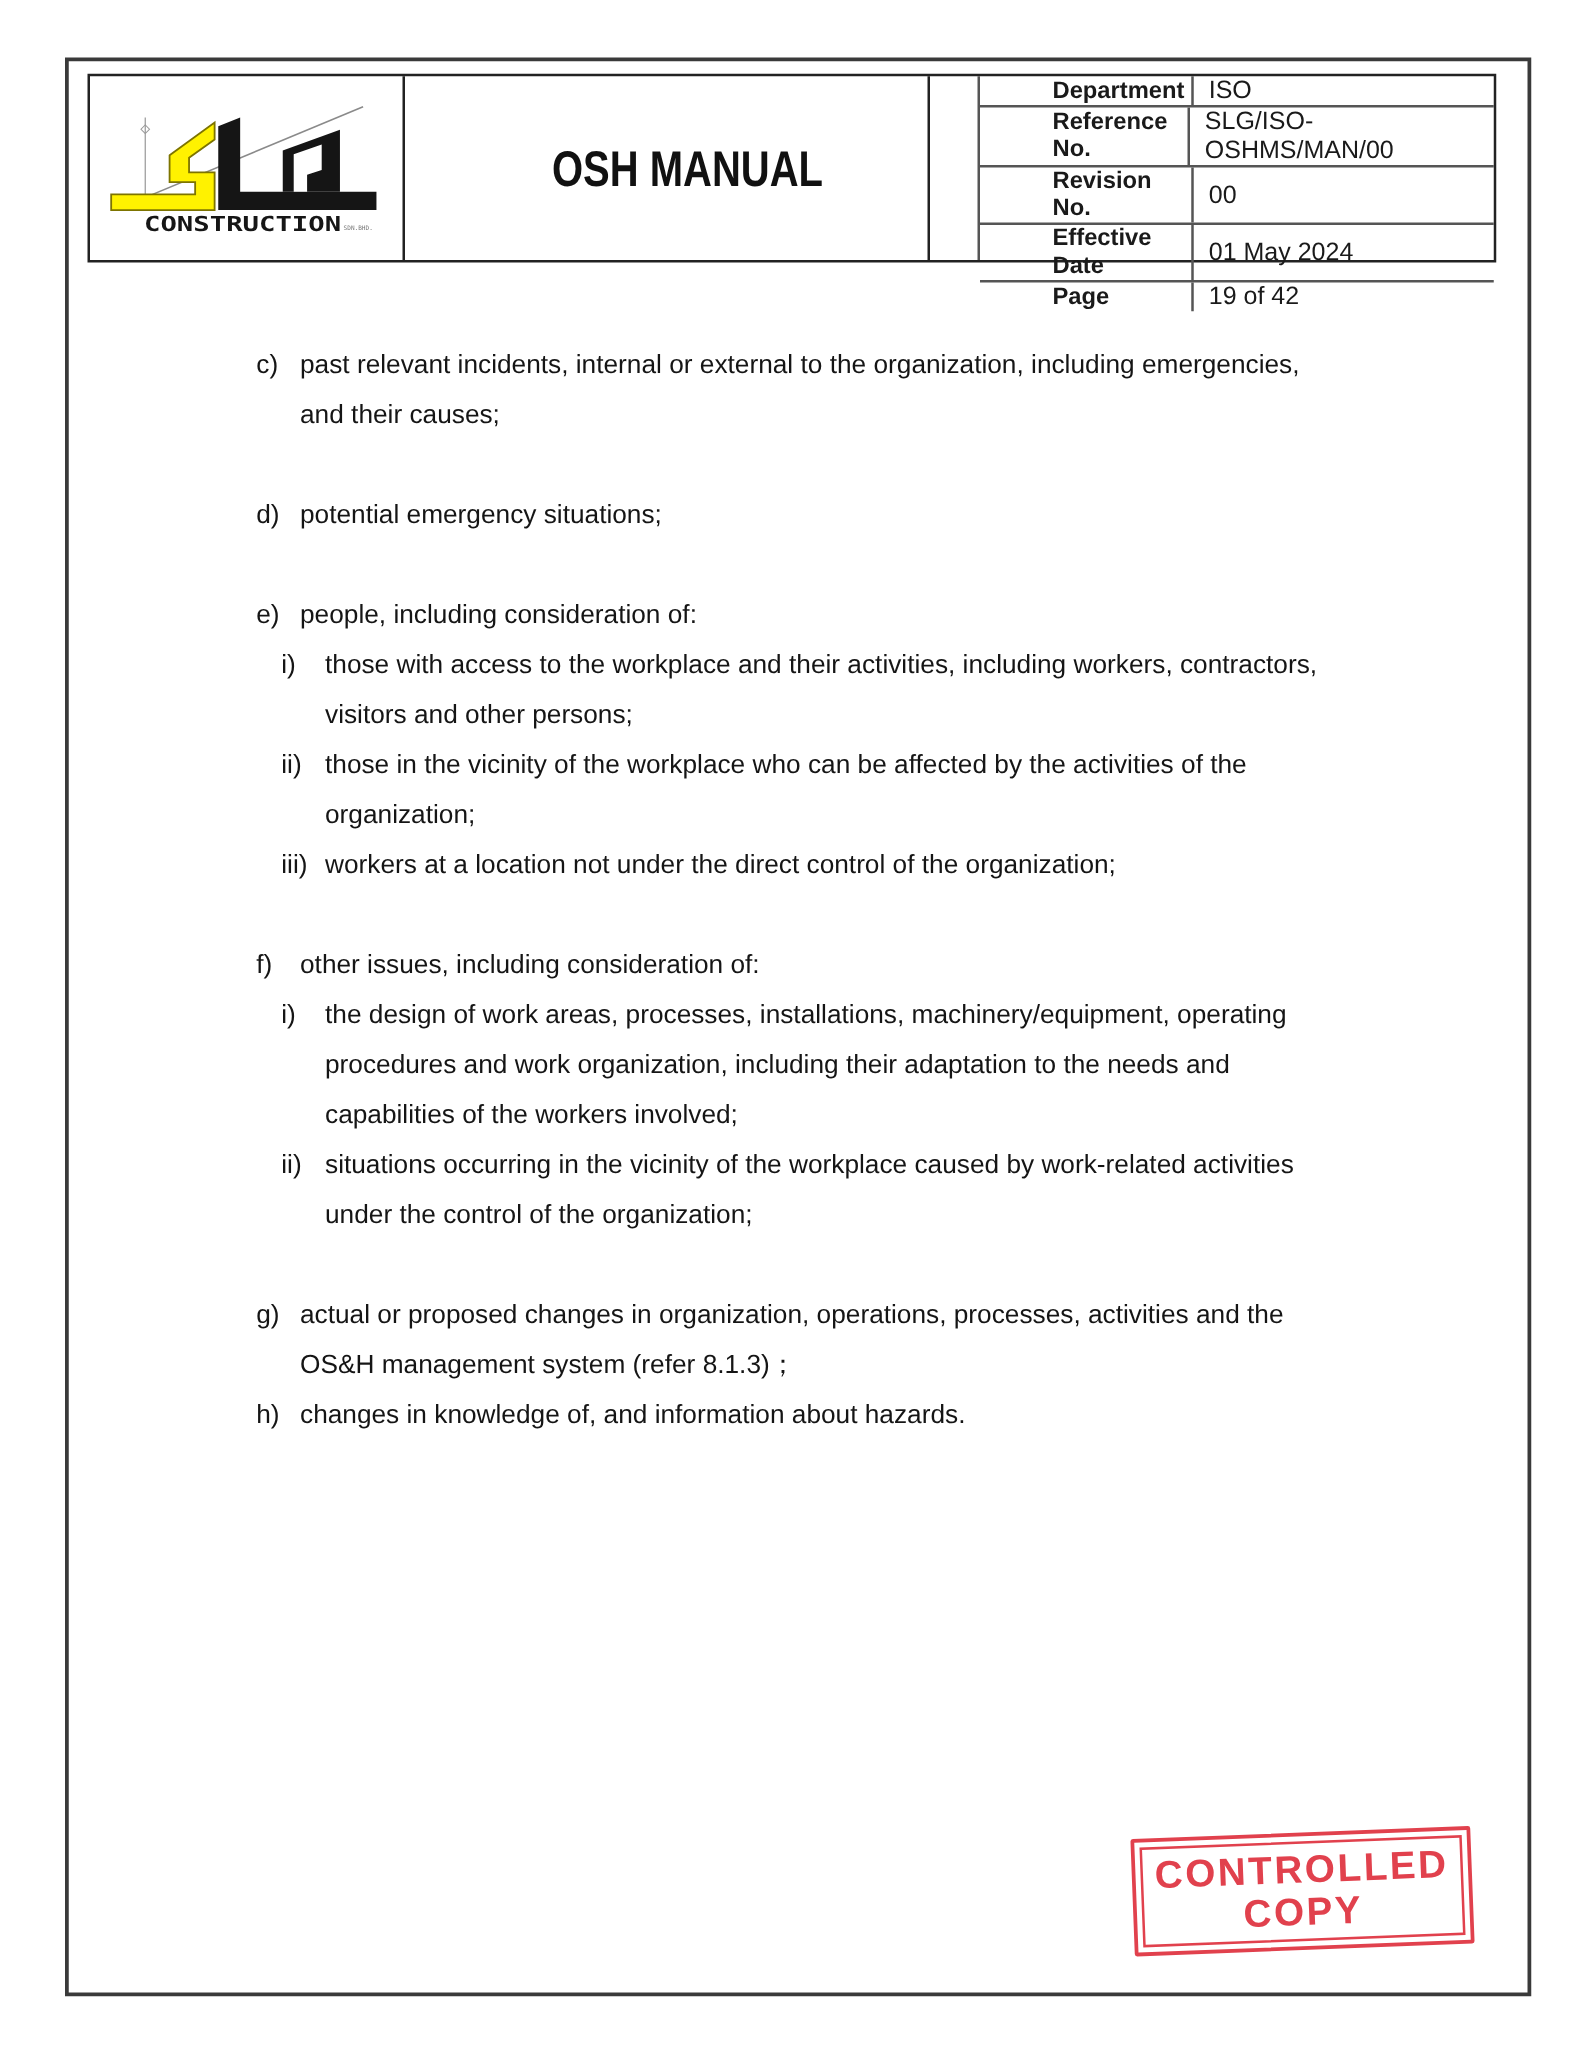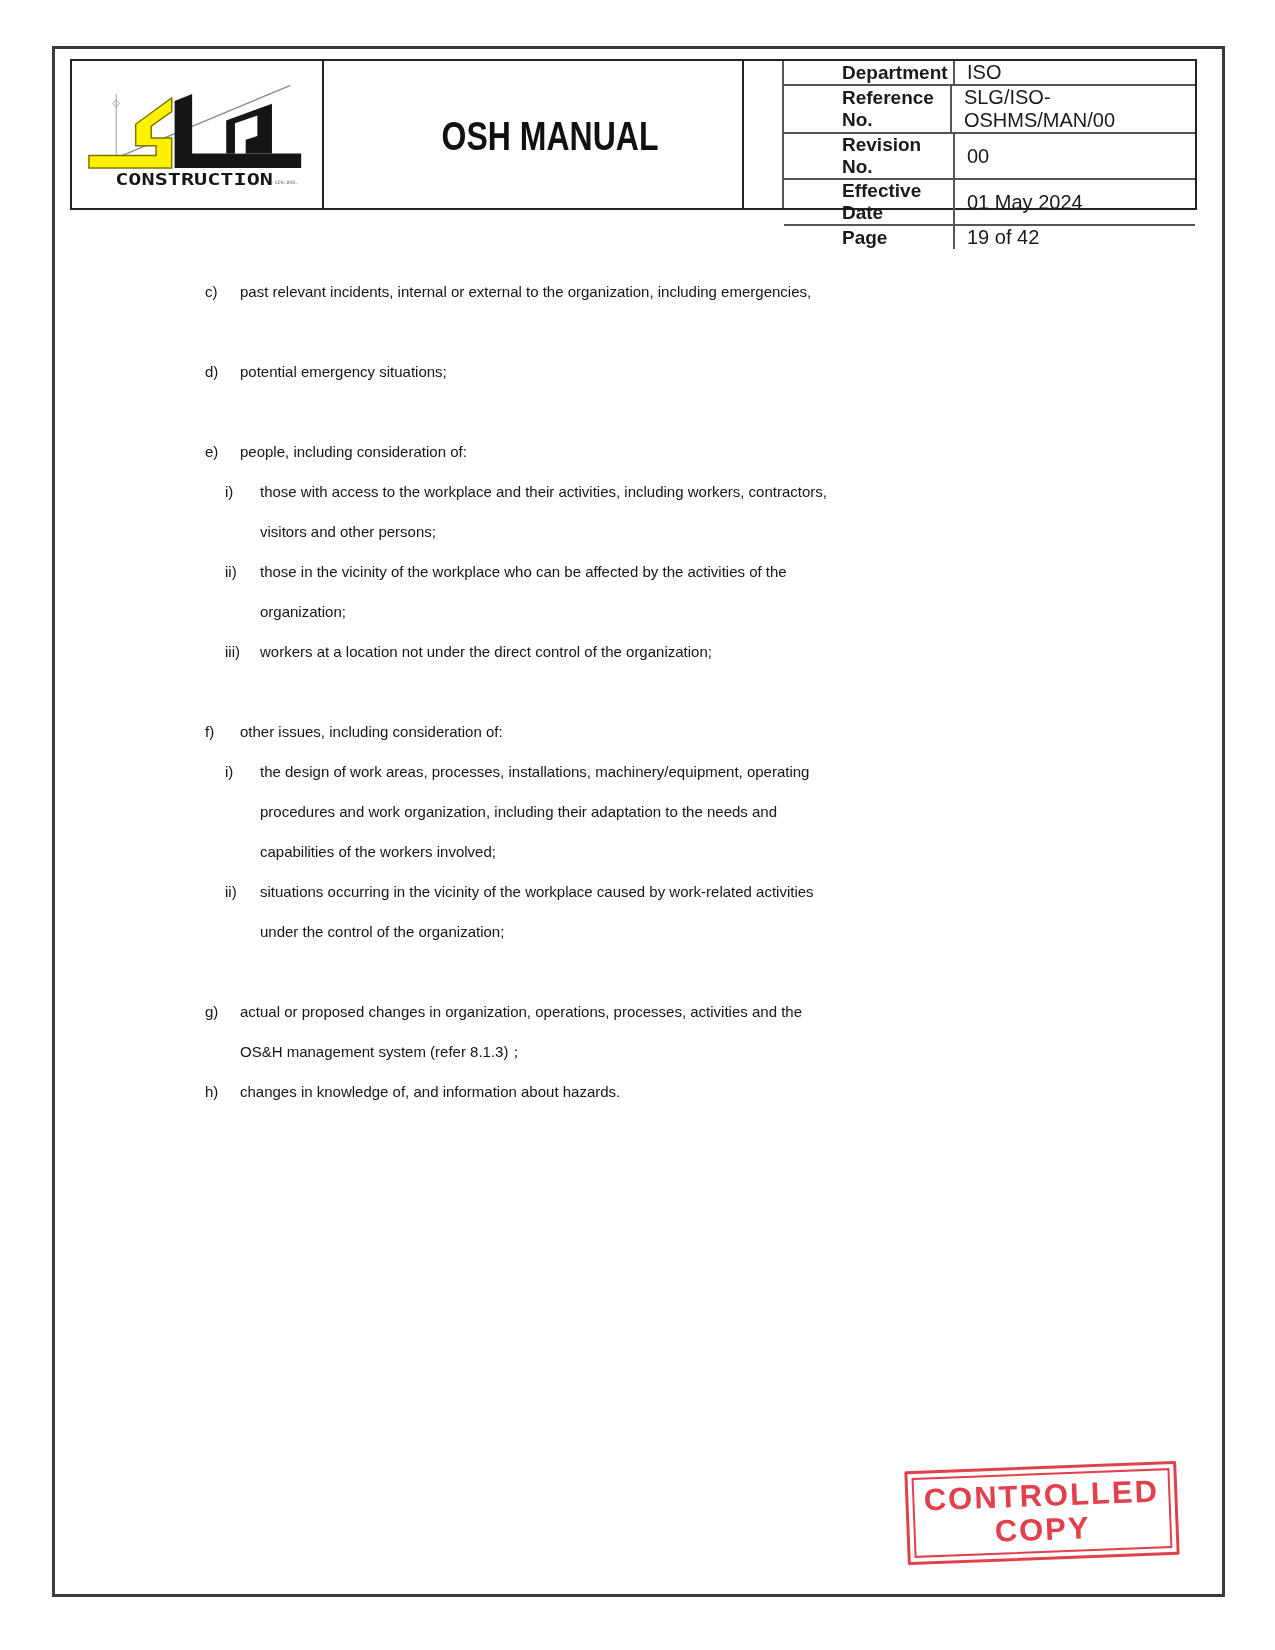--- a/index.html
+++ b/index.html
@@ -32,21 +32,21 @@
     border-left:2px solid #555; display:flex; flex-direction:column;
   }
   .info-row { flex:1; display:flex; border-bottom:2px solid #555; align-items:stretch; font-size:20px; }
   .info-row:last-child { border-bottom:none; }
   .info-label {
     width:111px; border-right:2px solid #555; padding-left:14px;
     font-weight:bold; font-size:19px; display:flex; align-items:center;margin-left:44px;
   }
   .info-value { padding-left:12px; display:flex; align-items:center; }
   
-  .body-text { position:absolute; left:0; top:272px; width:1040px; font-size:15px; color:#151515; }
+  .body-text { position:absolute; left:0; top:272px; width:1040px; font-size:21px; color:#151515; }
   .item.lvl1 { margin-left:205px; }
   .item.lvl2 { margin-left:225px; }
   .item.sp   { margin-top:40px; }
   .item .line { height:40px; line-height:40px; white-space:pre; }
   .item .line.cont { padding-left:35px; }
   .marker { display:inline-block; width:35px; }
   
   .stamp {
     position:absolute; left:906px; top:1466px; width:272px; height:94px;
     box-sizing:border-box; border:3px solid var(--stamp-red,#df3340);
@@ -105,20 +105,21 @@
         <div class="info-row">
           <div class="info-label">Page</div>
           <div class="info-value">19 of 42</div>
         </div>
       </div>
   </div>
 
   <div class="body-text">
       <div class="item lvl1">
         <div class="line"><span class="marker">c)</span>past relevant incidents, internal or external to the organization, including emergencies,</div>
+        <div class="line cont">and their causes;</div>
       </div>
       <div class="item lvl1 sp">
         <div class="line"><span class="marker">d)</span>potential emergency situations;</div>
       </div>
       <div class="item lvl1 sp">
         <div class="line"><span class="marker">e)</span>people, including consideration of:</div>
       </div>
       <div class="item lvl2">
         <div class="line"><span class="marker">i)</span>those with access to the workplace and their activities, including workers, contractors,</div>
         <div class="line cont">visitors and other persons;</div>

